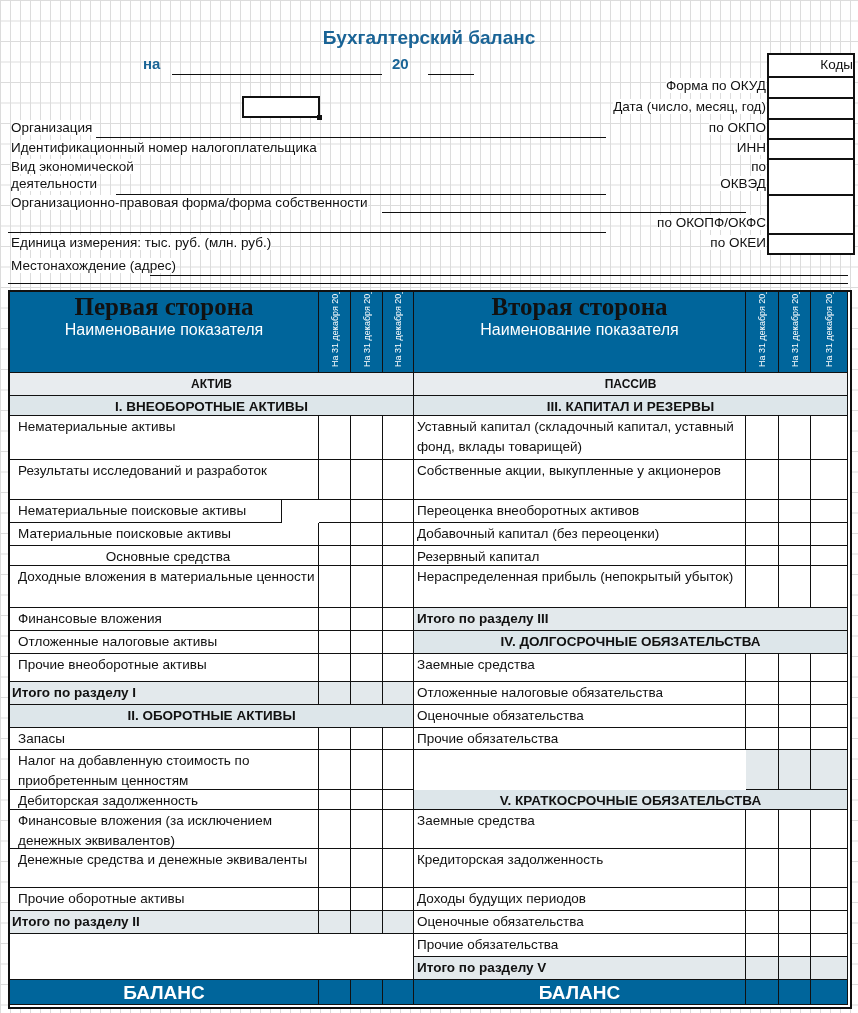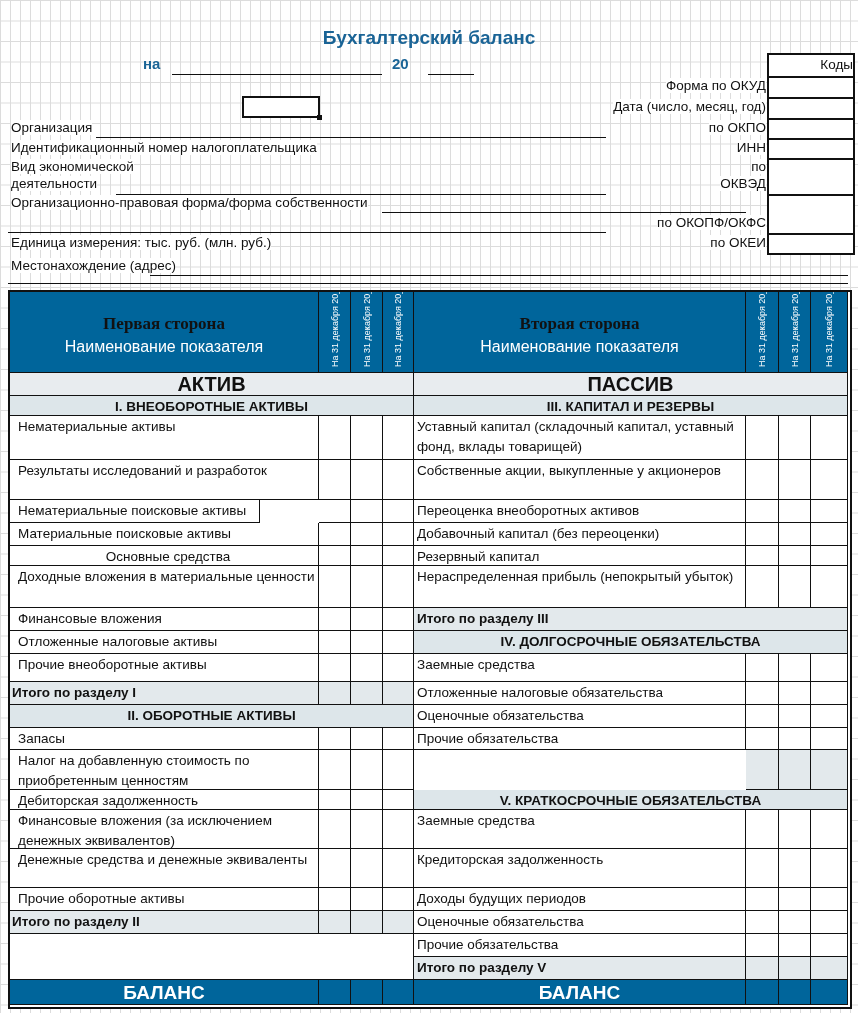--- a/index.html
+++ b/index.html
@@ -21,27 +21,27 @@
   .codes{left:767px;top:53px;width:84px;border:2px solid #111;background:#fff;}
   .codes div{border-bottom:2px solid #111;box-sizing:border-box;}
   .codes div:last-child{border-bottom:none;}
   .codes .hdr{text-align:center;font-size:13.5px;line-height:20px;}
   
   .tbl{left:8px;top:290px;width:840px;height:715px;border:2px solid #111;background:#fff;box-sizing:content-box;}
   .cell{position:absolute;box-sizing:border-box;border-right:1px solid #111;border-bottom:1px solid #111;font-size:13.5px;line-height:20px;padding:1px 0 0 8px;overflow:hidden;background:#fff;}
   .cell.r{padding-left:3px;}
   .head{background:#00659b;color:#fff;}
   .sec{background:#dde6ea;font-weight:bold;text-align:center;padding-left:0;}
-  .big{background:#e8ecef;font-weight:bold;text-align:center;padding-left:0;font-size:20px;}
+  .big{background:#e8ecef;font-weight:bold;text-align:center;padding-left:0;font-size:12px;}
   .tot{background:#e3e9ec;font-weight:bold;padding-left:2px;}
   .totc{background:#e3e9ec;}
   .bal{background:#00659b;color:#fff;font-weight:bold;font-size:19px;text-align:center;padding-left:0;line-height:24px;}
   .vtxt{position:absolute;left:50%;top:50%;transform:translate(-50%,-50%) rotate(-90deg);
         font-size:9px;line-height:10px;color:#fff;text-align:right;white-space:nowrap;width:70px;}
-  .htitle{font-family:"Liberation Serif",serif;font-weight:bold;font-size:17px;color:#111;text-align:center;line-height:26px;margin-top:18px;}
+  .htitle{font-family:"Liberation Serif",serif;font-weight:bold;font-size:25px;color:#111;text-align:center;line-height:26px;margin-top:1px;}
   .hsub{font-size:16px;text-align:center;color:#fff;line-height:20px;}
 </style>
 </head>
 <body>
 
 <div class="abs title">Бухгалтерский баланс</div>
 <div class="abs na">на</div>
 <div class="abs uline" style="left:172px;top:74px;width:210px;"></div>
 <div class="abs yr">20</div>
 <div class="abs uline" style="left:428px;top:74px;width:46px;"></div>
@@ -113,21 +113,21 @@
     <div class="cell sec" style="left: 0px; top: 104px; width: 404px; height: 20px;">I. ВНЕОБОРОТНЫЕ АКТИВЫ</div>
     <div class="cell sec" style="left: 404px; top: 104px; width: 434px; height: 20px;">III. КАПИТАЛ И РЕЗЕРВЫ</div>
     <div class="cell " style="left: 0px; top: 124px; width: 309px; height: 44px;">Нематериальные активы</div>
     <div class="cell " style="left: 309px; top: 124px; width: 32px; height: 44px;"></div>
     <div class="cell " style="left: 341px; top: 124px; width: 32px; height: 44px;"></div>
     <div class="cell " style="left: 373px; top: 124px; width: 31px; height: 44px;"></div>
     <div class="cell " style="left: 0px; top: 168px; width: 309px; height: 40px;">Результаты исследований и разработок</div>
     <div class="cell " style="left: 309px; top: 168px; width: 32px; height: 40px;"></div>
     <div class="cell " style="left: 341px; top: 168px; width: 32px; height: 40px;"></div>
     <div class="cell " style="left: 373px; top: 168px; width: 31px; height: 40px;"></div>
-    <div class="cell " style="left: 0px; top: 208px; width: 250px; height: 23px;">Нематериальные поисковые активы</div>
+    <div class="cell " style="left: 0px; top: 208px; width: 272px; height: 23px;">Нематериальные поисковые активы</div>
     <div class="cell " style="left: 309px; top: 208px; width: 32px; height: 23px;"></div>
     <div class="cell " style="left: 341px; top: 208px; width: 32px; height: 23px;"></div>
     <div class="cell " style="left: 373px; top: 208px; width: 31px; height: 23px;"></div>
     <div class="cell " style="left: 0px; top: 231px; width: 309px; height: 23px;">Материальные поисковые активы</div>
     <div class="cell " style="left: 309px; top: 231px; width: 32px; height: 23px;"></div>
     <div class="cell " style="left: 341px; top: 231px; width: 32px; height: 23px;"></div>
     <div class="cell " style="left: 373px; top: 231px; width: 31px; height: 23px;"></div>
     <div class="cell " style="left: 0px; top: 254px; width: 309px; height: 20px; text-align: center;">Основные средства</div>
     <div class="cell " style="left: 309px; top: 254px; width: 32px; height: 20px;"></div>
     <div class="cell " style="left: 341px; top: 254px; width: 32px; height: 20px;"></div>

